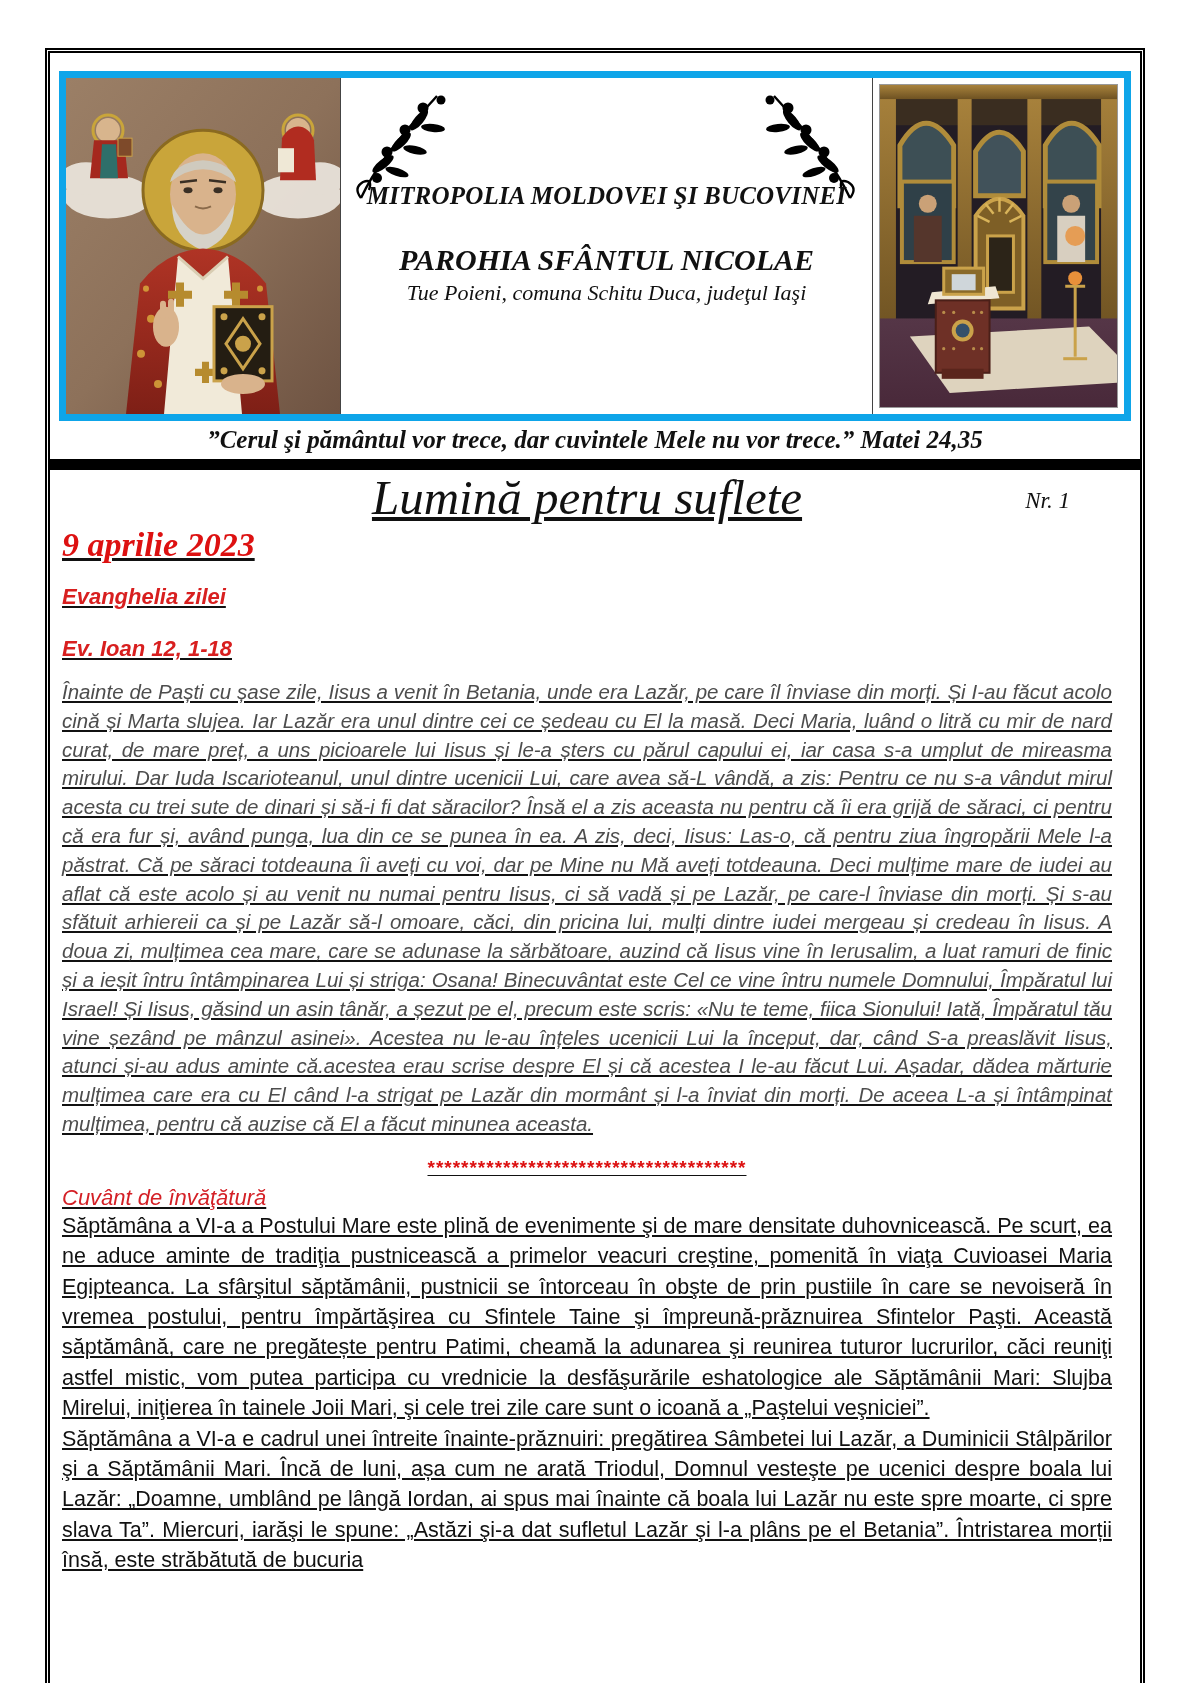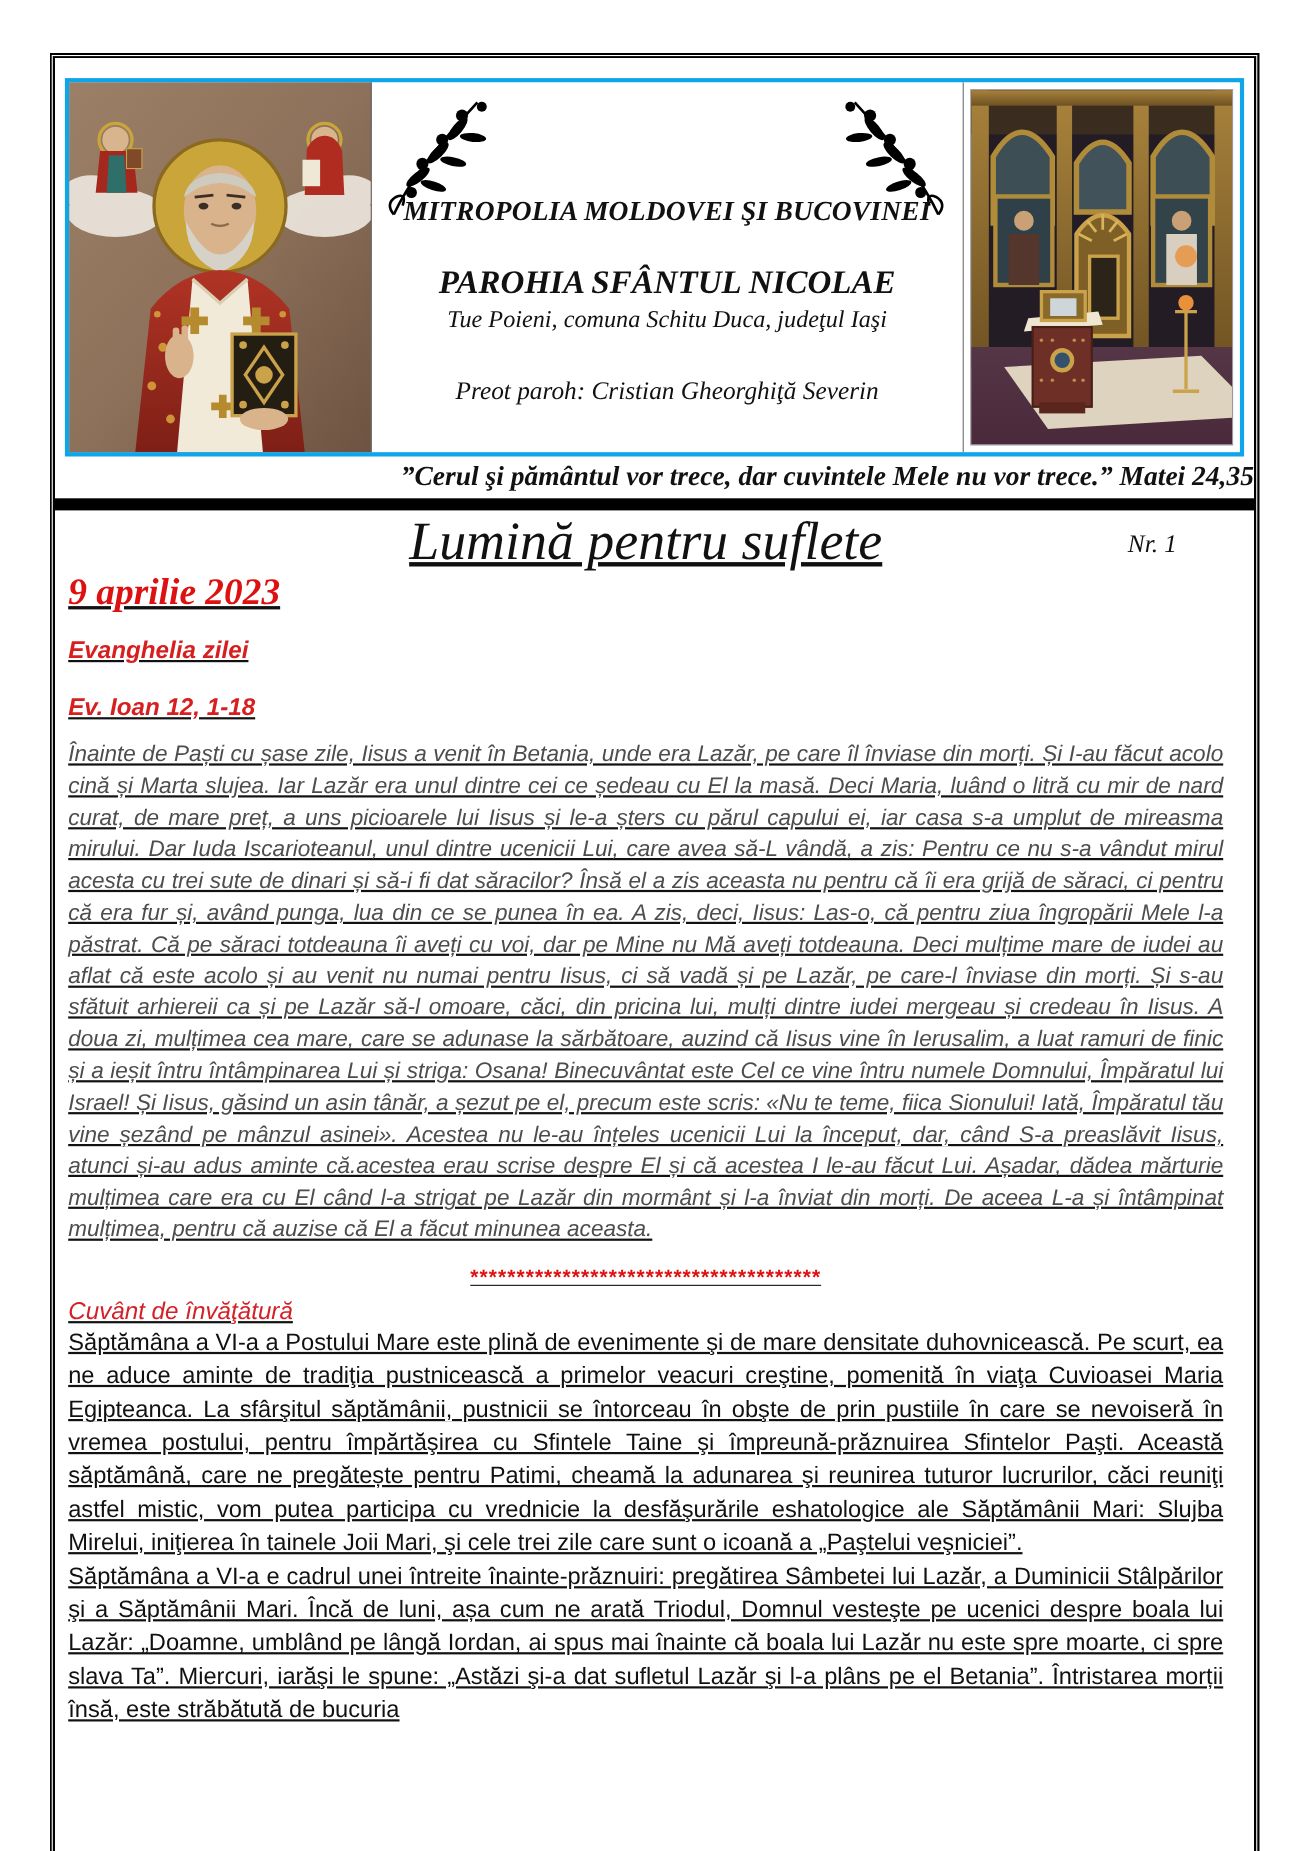--- a/index.html
+++ b/index.html
@@ -2,37 +2,37 @@
 <html lang="ro"><head>
 <meta charset="utf-8">
 <style>
   html,body{margin:0;padding:0;background:#ffffff;}
   body{width:1190px;height:1683px;position:relative;overflow:hidden;
        font-family:"Liberation Serif","DejaVu Serif",serif;color:#111;}
   .page-box{position:absolute;left:45px;top:48px;width:1090px;height:1660px;
             border:5px double #000;border-bottom:none;background:#fff;}
   
   .header-wrap{margin:18px 9px 0 9px;display:flex;align-items:stretch;
-               border:4px solid #0ea5e9;height:336px;background:#fff;}
+               border:7px solid #0ea5e9;height:336px;background:#fff;}
   .cell-icon{width:274px;flex:0 0 274px;border-right:1px solid #444;background:#8d715c;}
   .cell-icon svg{display:block;width:100%;height:100%;}
   .cell-center{flex:1 1 auto;position:relative;background:#fff;text-align:center;}
   .cell-photo{width:252px;flex:0 0 252px;border-left:1px solid #444;padding:6px;box-sizing:border-box;background:#fff;}
   .cell-photo .photo-frame{width:100%;height:100%;border:1px solid #999;box-sizing:border-box;}
   .cell-photo svg{display:block;width:100%;height:100%;}
   .ornament{position:absolute;top:8px;width:96px;height:118px;}
   .ornament.left{left:12px;}
   .ornament.right{right:14px;transform:scaleX(-1);}
   .hdr-text{position:absolute;left:0;right:0;top:102px;}
   .hdr-line1,.hdr-line2{font-weight:bold;font-style:italic;font-size:25px;line-height:31px;letter-spacing:.2px;}
   .hdr-parish{font-weight:bold;font-style:italic;font-size:30px;margin-top:32px;}
   .hdr-address{font-style:italic;font-size:22px;margin-top:3px;}
   .hdr-priest{font-style:italic;font-size:23px;margin-top:40px;}
   
-  .quote{font-weight:bold;font-style:italic;font-size:25px;text-align:right;margin-top:5px;}
+  .quote{font-weight:bold;font-style:italic;font-size:25px;text-align:center;margin-top:5px;}
   .black-bar{height:11px;background:#000;margin-top:5px;}
   
   .content{padding:0 28px 0 12px;text-decoration:underline;}
   .title-row{position:relative;text-align:center;margin-top:2px;}
   .main-title{font-style:italic;font-size:49px;line-height:52px;}
   .issue-no{position:absolute;right:42px;top:16px;font-style:italic;font-size:23px;}
   .issue-date{text-align:left;font-style:italic;font-weight:bold;font-size:34px;color:#dd1111;margin-top:2px;}
   
   .sans{font-family:"Liberation Sans","DejaVu Sans",sans-serif;}
   .sec-head{color:#d81f1f;font-style:italic;font-weight:bold;font-size:22px;margin-top:20px;}
@@ -177,21 +177,20 @@
             <circle cx="70" cy="22" r="5.5"></circle>
           <circle cx="88" cy="14" r="4.5"></circle>
             <circle cx="24" cy="92" r="5"></circle>
         </g>
       </svg>
 
       <div class="hdr-text">
         <div class="hdr-line1">MITROPOLIA MOLDOVEI ŞI BUCOVINEI</div>
         <div class="hdr-parish">PAROHIA SFÂNTUL NICOLAE</div>
         <div class="hdr-address">Tue Poieni, comuna Schitu Duca, judeţul Iaşi</div>
-        <div class="hdr-priest">Preot paroh: Cristian Gheorghiţă Severin</div>
       </div>
     </div>
 
     <div class="cell-photo">
       <div class="photo-frame">
       <svg viewBox="0 0 238 320" preserveAspectRatio="none">
         <defs>
           <linearGradient id="gold" x1="0" y1="0" x2="0" y2="1">
             <stop offset="0" stop-color="#a8823c"></stop>
                 <stop offset="1" stop-color="#6e5222"></stop>

